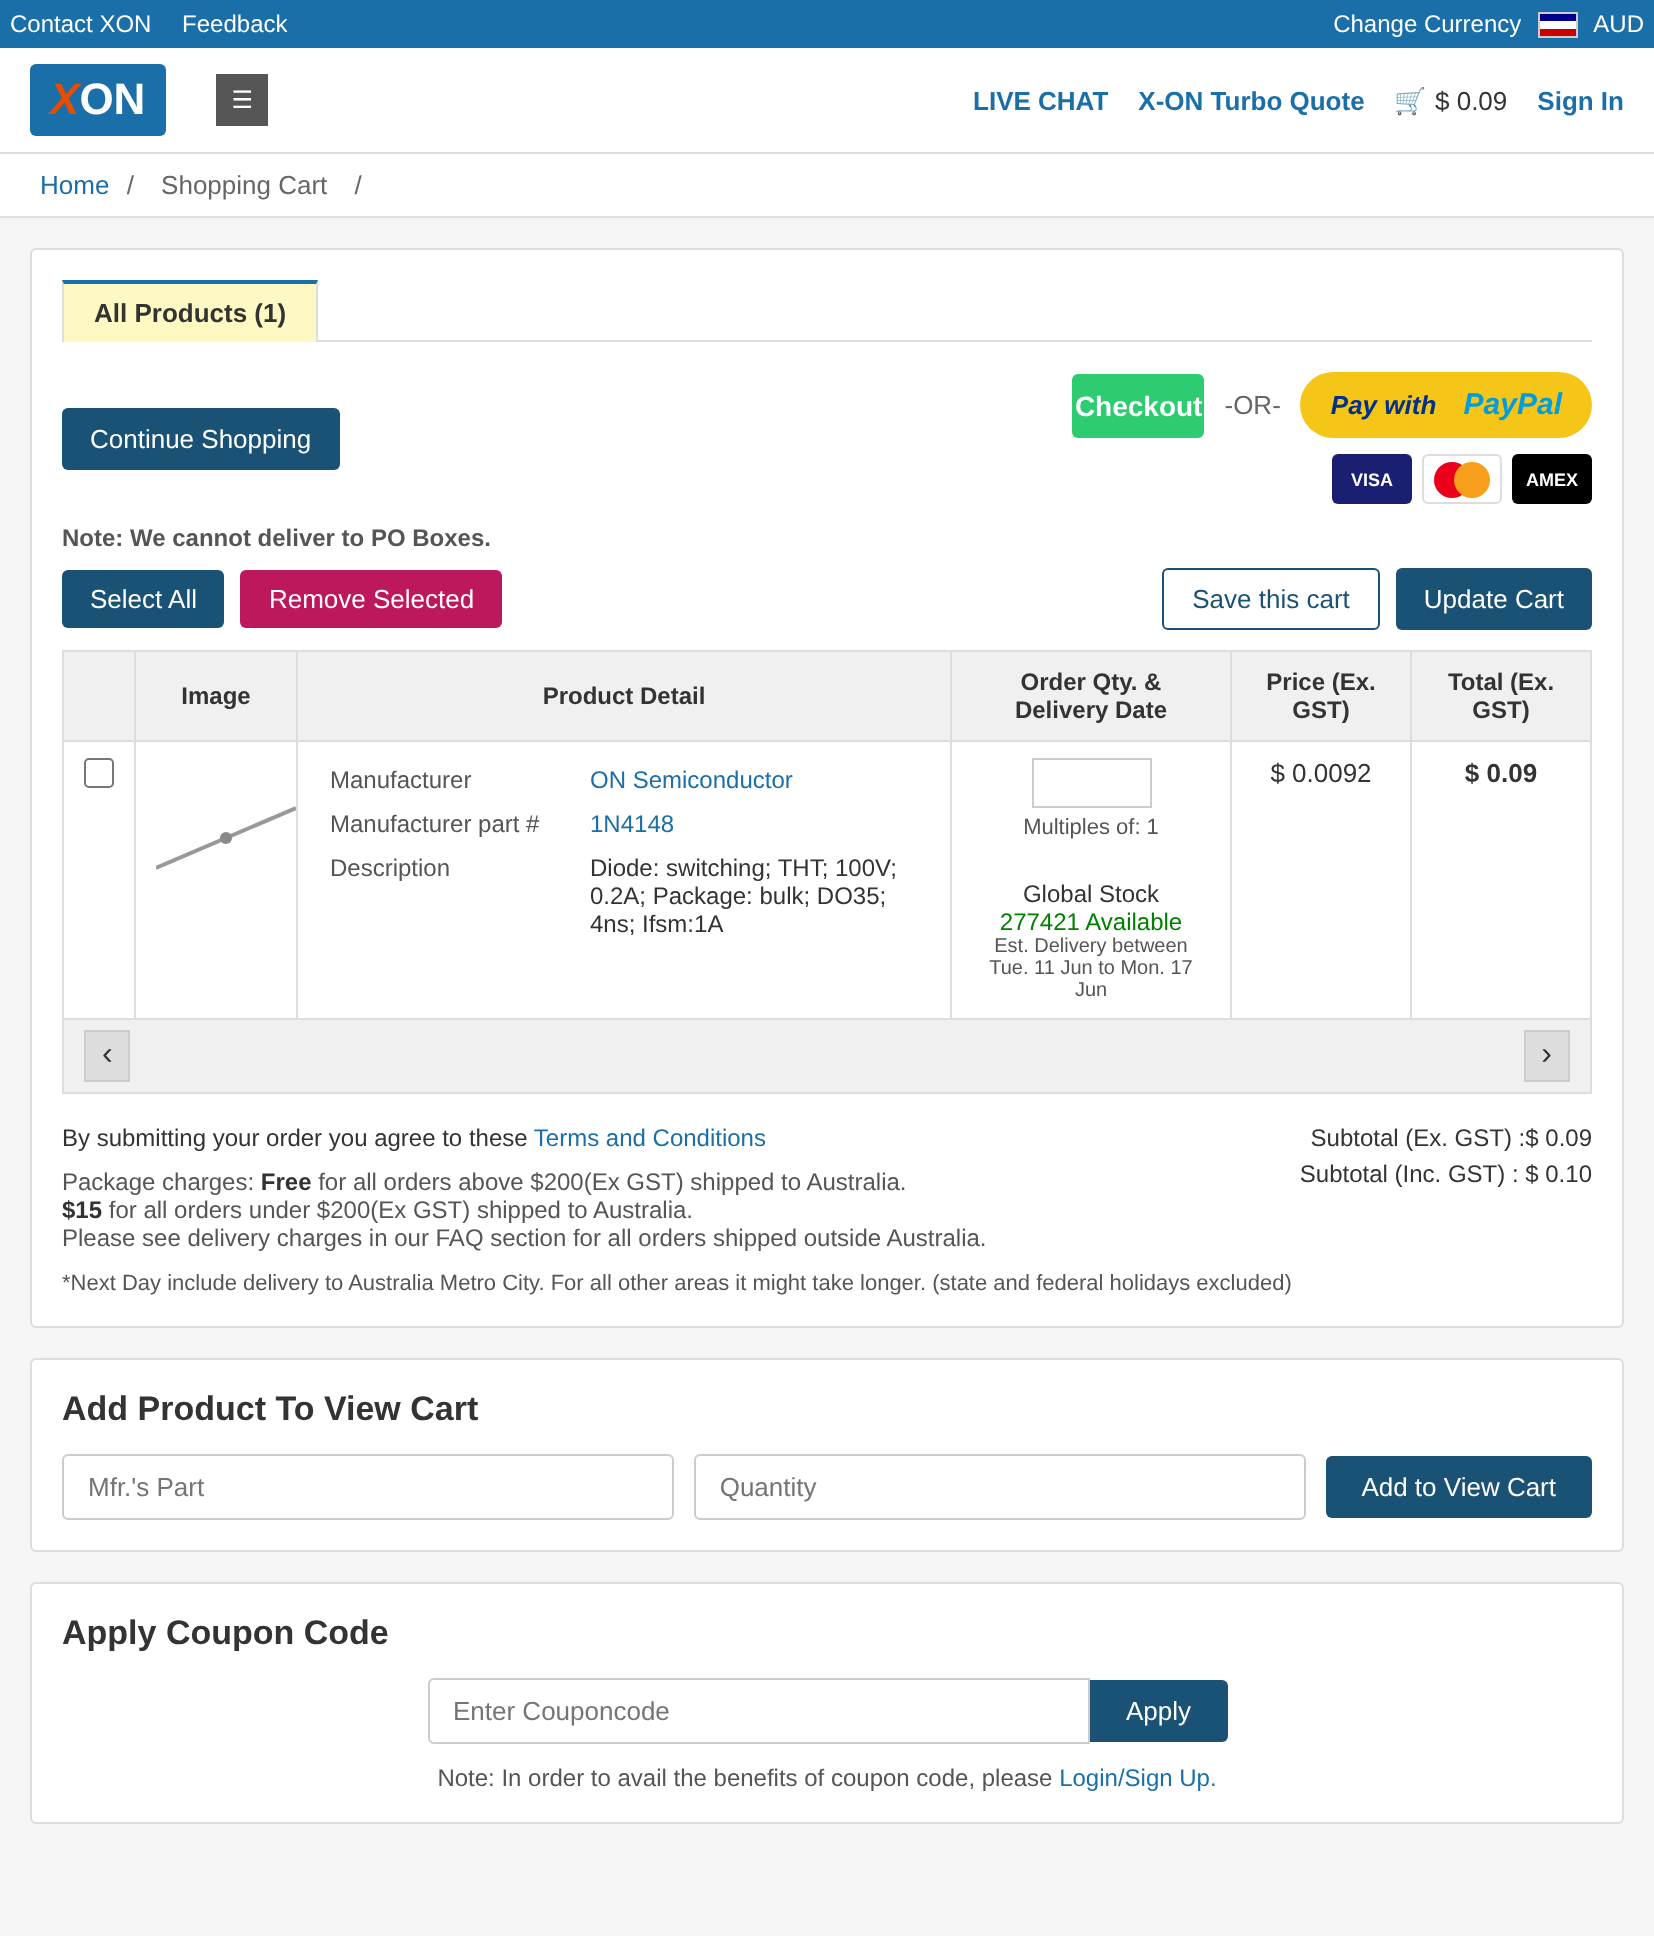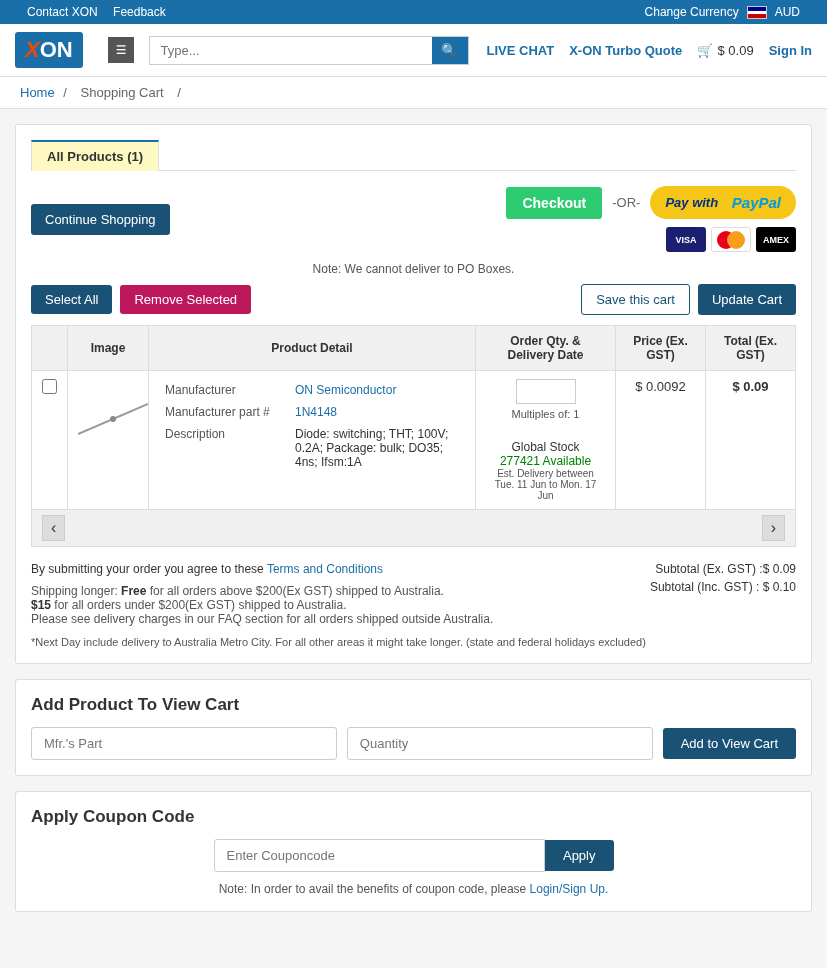--- a/index.html
+++ b/index.html
@@ -1,19 +1,19 @@
 <!DOCTYPE html>
 <html><head>
   <meta charset="utf-8">
   <style>
     * { box-sizing: border-box; margin: 0; padding: 0; }
     body { font-family: Arial, sans-serif; font-size: 13px; background: #f5f5f5; color: #333; }
 
     
-    .top-bar { background: #1a6fa8; color: #fff; padding: 5px 27px; display: flex; justify-content: space-between; align-items: center; font-size: 12px; }
+    .top-bar { background: #1a6fa8; color: #fff; padding: 5px 5px; display: flex; justify-content: space-between; align-items: center; font-size: 12px; }
     .top-bar a { color: #fff; text-decoration: none; margin-right: 12px; }
     .top-bar-right { display: flex; align-items: center; gap: 8px; }
 
     
     .header { background: #fff; padding: 8px 15px; display: flex; align-items: center; gap: 15px; border-bottom: 1px solid #ddd; }
     .logo { display: flex; align-items: center; }
     .search-bar { display: flex; flex: 1; max-width: 320px; border: 1px solid #ccc; }
     .search-icon-btn { background: #1a6fa8; border: none; color: #fff; padding: 6px 10px; cursor: pointer; }
     .search-input { flex: 1; border: none; padding: 6px 10px; outline: none; font-size: 13px; }
     .header-nav { margin-left: auto; display: flex; align-items: center; gap: 15px; font-size: 13px; }
@@ -30,31 +30,31 @@
     .card { background: #fff; border: 1px solid #ddd; border-radius: 3px; margin-bottom: 15px; padding: 15px; }
 
     
     .tab-bar { border-bottom: 1px solid #ddd; margin-bottom: 15px; }
     .tab { display: inline-block; padding: 7px 15px; border: 1px solid #ddd; border-bottom: none; background: #fff; font-size: 13px; cursor: pointer; margin-bottom: -1px; }
     .tab.active { background: #fef9c3; border-top: 2px solid #1a6fa8; font-weight: bold; }
 
     
     .cart-actions-top { display: flex; align-items: center; justify-content: space-between; margin-bottom: 10px; }
     .btn-continue { background: #1a5276; color: #fff; border: none; padding: 8px 14px; cursor: pointer; font-size: 13px; border-radius: 3px; }
-    .btn-checkout { background: #2ecc71; color: #fff; border: none; padding: 8px 16px; cursor: pointer; font-size: 14px; font-weight: bold; border-radius: 3px; }
+    .btn-checkout { background: #2ecc71; color: #fff; border: none; padding: 8px 1px; cursor: pointer; font-size: 14px; font-weight: bold; border-radius: 3px; }
     .btn-paypal { background: #f5c518; border: none; padding: 8px 15px; cursor: pointer; border-radius: 20px; font-size: 13px; font-weight: bold; display: flex; align-items: center; gap: 5px; }
 
     .checkout-row { display: flex; align-items: center; gap: 10px; }
 
     .payment-icons { display: flex; gap: 5px; margin-top: 8px; justify-content: flex-end; }
     .payment-icon { width: 40px; height: 25px; border-radius: 3px; display: flex; align-items: center; justify-content: center; font-size: 9px; font-weight: bold; }
     .visa-icon { background: #1a1f71; color: #fff; }
     .amex-icon { background: #000000; color: #fff; }
 
-    .note-text { text-align: center; font-size: 12px; color: #555; margin: 8px 0; }
+    .note-text { text-align: left; font-size: 12px; color: #555; margin: 8px 0; font-weight: bold; }
 
     .btn-select-all { background: #1a5276; color: #fff; border: none; padding: 7px 14px; cursor: pointer; font-size: 13px; border-radius: 3px; }
     .btn-remove { background: #be185d; color: #fff; border: none; padding: 7px 14px; cursor: pointer; font-size: 13px; border-radius: 3px; }
     .btn-save-cart { background: #fff; color: #1a5276; border: 1px solid #1a5276; padding: 7px 14px; cursor: pointer; font-size: 13px; border-radius: 3px; }
     .btn-update-cart { background: #1a5276; color: #fff; border: none; padding: 7px 14px; cursor: pointer; font-size: 13px; border-radius: 3px; }
 
     .cart-btns-row { display: flex; align-items: center; justify-content: space-between; margin-bottom: 10px; }
     .cart-btns-left { display: flex; gap: 8px; }
     .cart-btns-right { display: flex; gap: 8px; }
 
@@ -136,24 +136,20 @@
 
 <div class="header">
   <div class="logo">
     <div style="display:flex;align-items:center;background:#1a6fa8;padding:5px 10px;border-radius:3px;">
       <span style="color:#e84c00;font-size:22px;font-weight:bold;font-style:italic;">X</span>
         <span style="color:#fff;font-size:22px;font-weight:bold;">ON</span>
     </div>
   </div>
   <div style="display:flex;align-items:center;margin-left:10px;">
     <button style="background:#555;color:#fff;border:none;padding:6px 8px;cursor:pointer;font-size:12px;">☰</button>
-  </div>
-  <div class="search-bar">
-    <input type="text" class="search-input" placeholder="Type..." style="">
-    <button class="search-icon-btn">🔍</button>
   </div>
   <div class="header-nav">
     <a>LIVE CHAT</a>
     <a>X-ON Turbo Quote</a>
     <div class="cart-icon-wrap">
       <span>🛒</span>
       <span>$ 0.09</span>
     </div>
     <a>Sign In</a>
   </div>
@@ -277,21 +273,21 @@
       <span class="scroll-arrow">›</span>
     </div>
 
     <div class="summary-section">
       <div class="summary-left">
         <div>
           <span>By submitting your order you agree to these</span>
           <a class="terms-link">Terms and Conditions</a>
         </div>
         <div class="shipping-note">
-          <span>Shipping longer:</span>
+          <span>Package charges:</span>
           <span><strong>Free</strong><span> for all orders above $200(Ex GST) shipped to Australia.</span></span><br>
           <span><strong>$15</strong><span> for all orders under $200(Ex GST) shipped to Australia.</span></span><br>
           <span>Please see delivery charges in our FAQ section for all orders shipped outside Australia.</span>
         </div>
         <div class="next-day-note">*Next Day include delivery to Australia Metro City. For all other areas it might take longer. (state and federal holidays excluded)</div>
       </div>
       <div class="summary-right">
         <div class="summary-row">
           <span>Subtotal (Ex. GST) :$&nbsp;0.09</span>
         </div>

